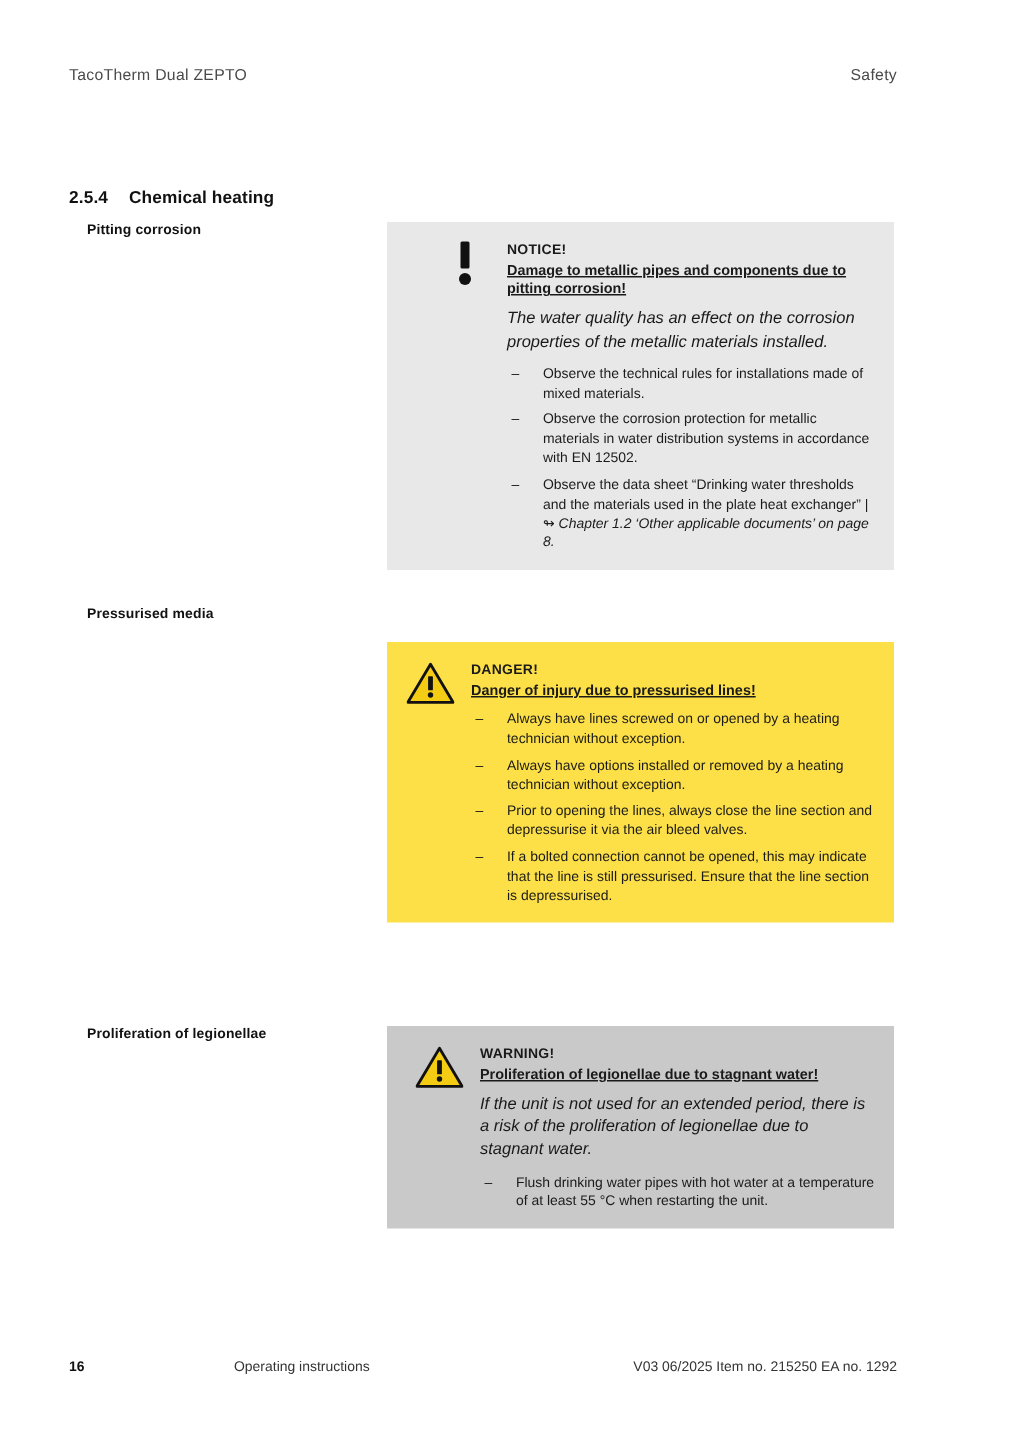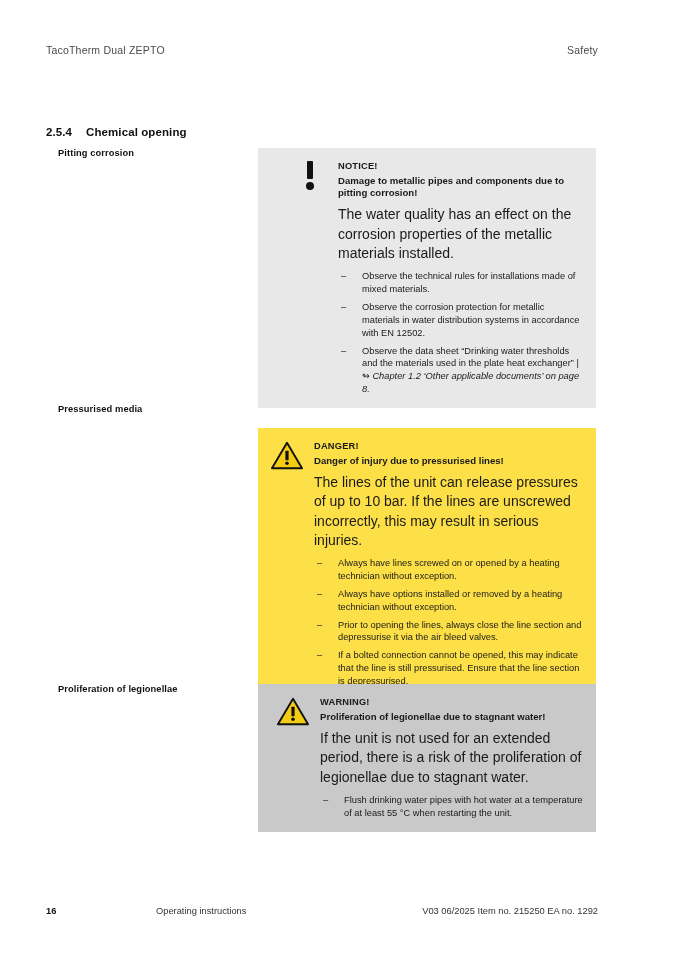--- a/index.html
+++ b/index.html
@@ -93,25 +93,27 @@
     font-weight: bold;
     font-size: 9.3px;
     letter-spacing: 0.2px;
     margin-bottom: 2px;
   }
   .admon-title {
     font-weight: bold;
     font-size: 9.6px;
     margin-bottom: 6px;
     line-height: 1.3;
+    text-decoration: underline;
   }
   .admon-text {
-    font-size: 14px;
+    font-size: 11px;
     margin-bottom: 7px;
     line-height: 1.38;
+    font-style: italic;
   }
   ul.admon-list {
     list-style: none;
     margin: 0;
     padding: 0;
   }
   ul.admon-list li {
     position: relative;
     padding-left: 24px;
     margin-bottom: 5px;
@@ -187,21 +189,21 @@
 
 <div class="page">
 
   <div class="header">
     <div class="header-left">TacoTherm Dual ZEPTO</div>
     <div class="header-right">Safety</div>
   </div>
 
   <div class="section" style="top:126px;">
     <div class="section-heading">
-      <span class="num">2.5.4</span><span>Chemical opening</span>
+      <span class="num">2.5.4</span><span>Chemical heating</span>
     </div>
     <div class="marginal">Pitting corrosion</div>
   </div>
 
   <div class="admon notice" style="top:148px;padding-left:36px;">
     <div class="admon-icon">
       <div class="excl-mark">
         <div class="bar"></div>
         <div class="dot"></div>
       </div>
@@ -226,21 +228,20 @@
     <div class="admon-icon">
       <svg class="tri" viewBox="0 0 34 30" width="34" height="30" aria-hidden="true">
         <path d="M17 1.5 L33 28.5 L1 28.5 Z" fill="#f5cc14" stroke="#111" stroke-width="2" stroke-linejoin="round"></path>
         <rect x="15.3" y="10" width="3.4" height="10" fill="#111" rx="0.6"></rect>
         <circle cx="17" cy="23.3" r="1.9" fill="#111"></circle>
       </svg>
     </div>
     <div class="admon-body">
       <div class="admon-label">DANGER!</div>
       <div class="admon-title">Danger of injury due to pressurised lines!</div>
-      <div class="admon-text">The lines of the unit can release pressures of up to 10 bar. If the lines are unscrewed incorrectly, this may result in serious injuries.</div>
       <ul class="admon-list">
         <li><span class="dash">–</span><span>Always have lines screwed on or opened by a heating technician without exception.</span></li>
         <li><span class="dash">–</span><span>Always have options installed or removed by a heating technician without exception.</span></li>
         <li><span class="dash">–</span><span>Prior to opening the lines, always close the line section and depressurise it via the air bleed valves.</span></li>
         <li><span class="dash">–</span><span>If a bolted connection cannot be opened, this may indicate that the line is still pressurised. Ensure that the line section is depressurised.</span></li>
       </ul>
     </div>
   </div>
 
   <div class="section" style="top:684px;">

